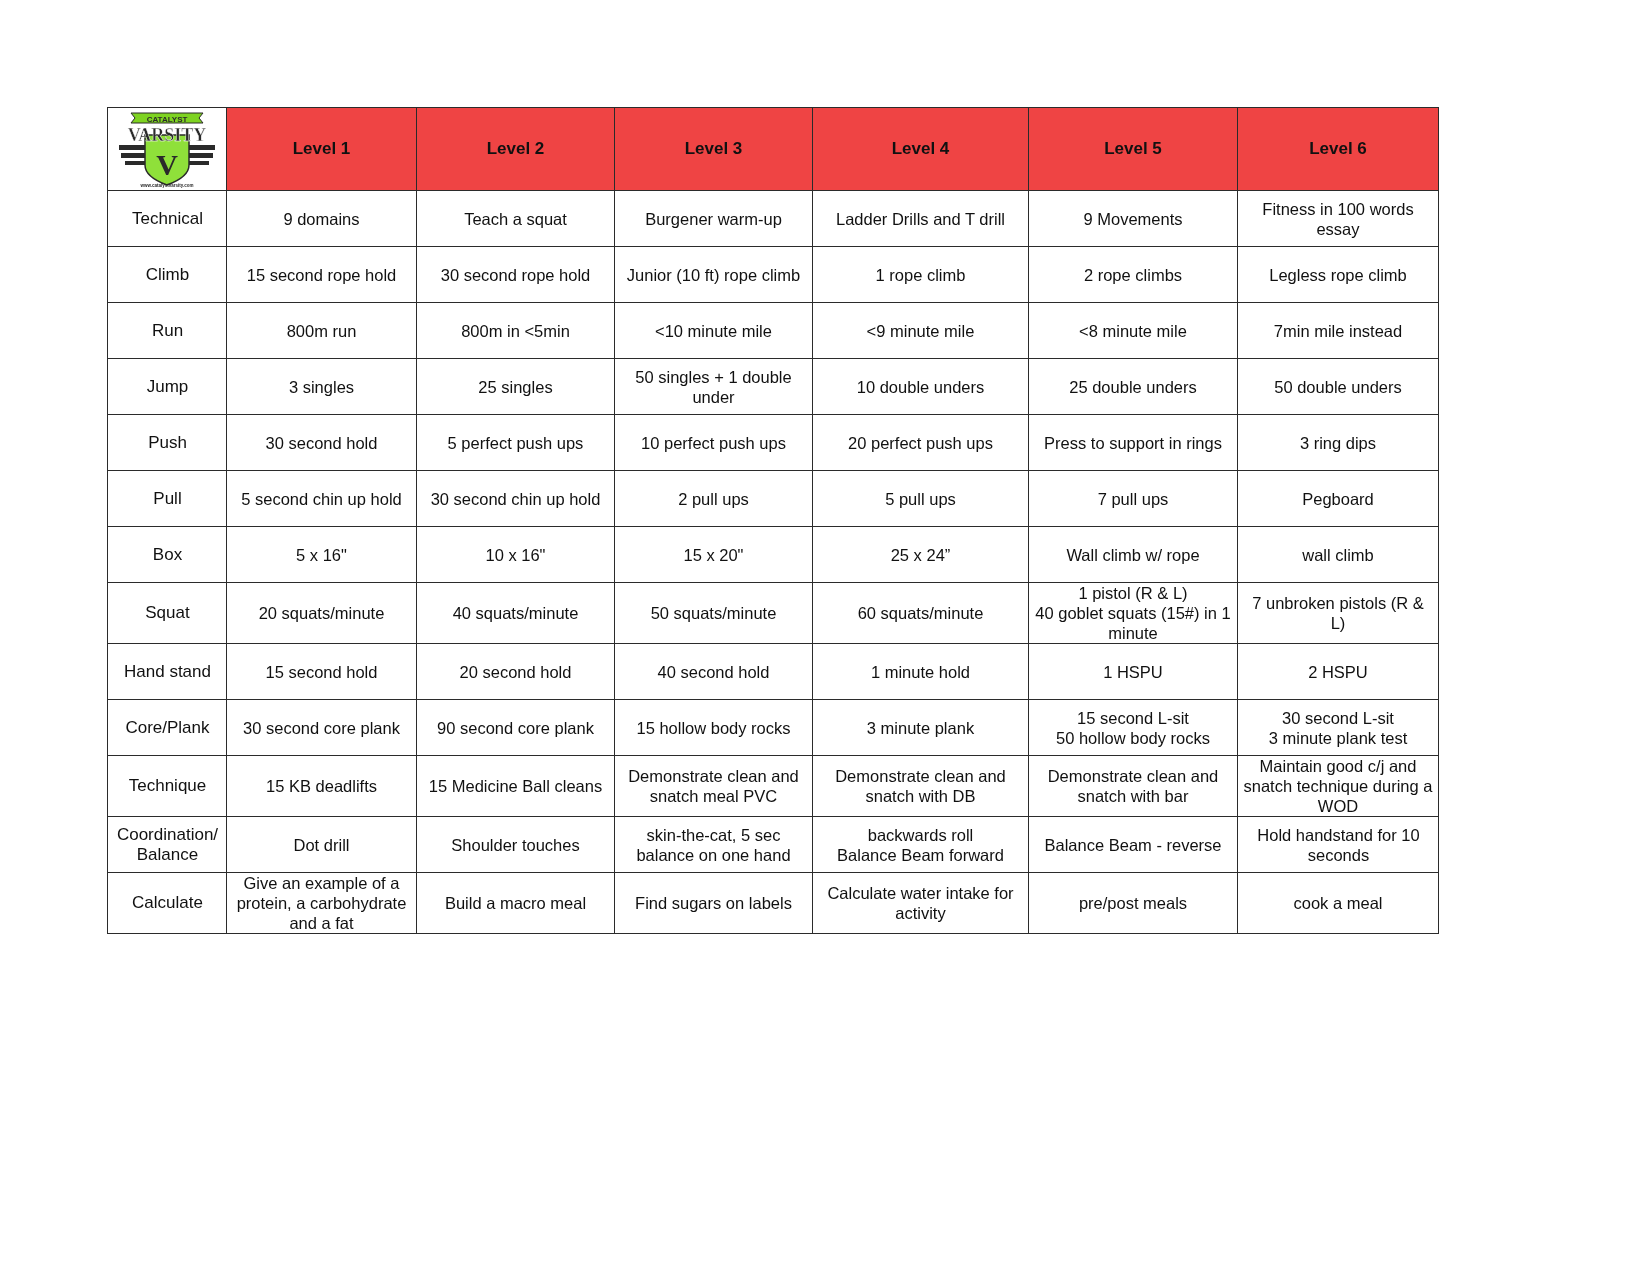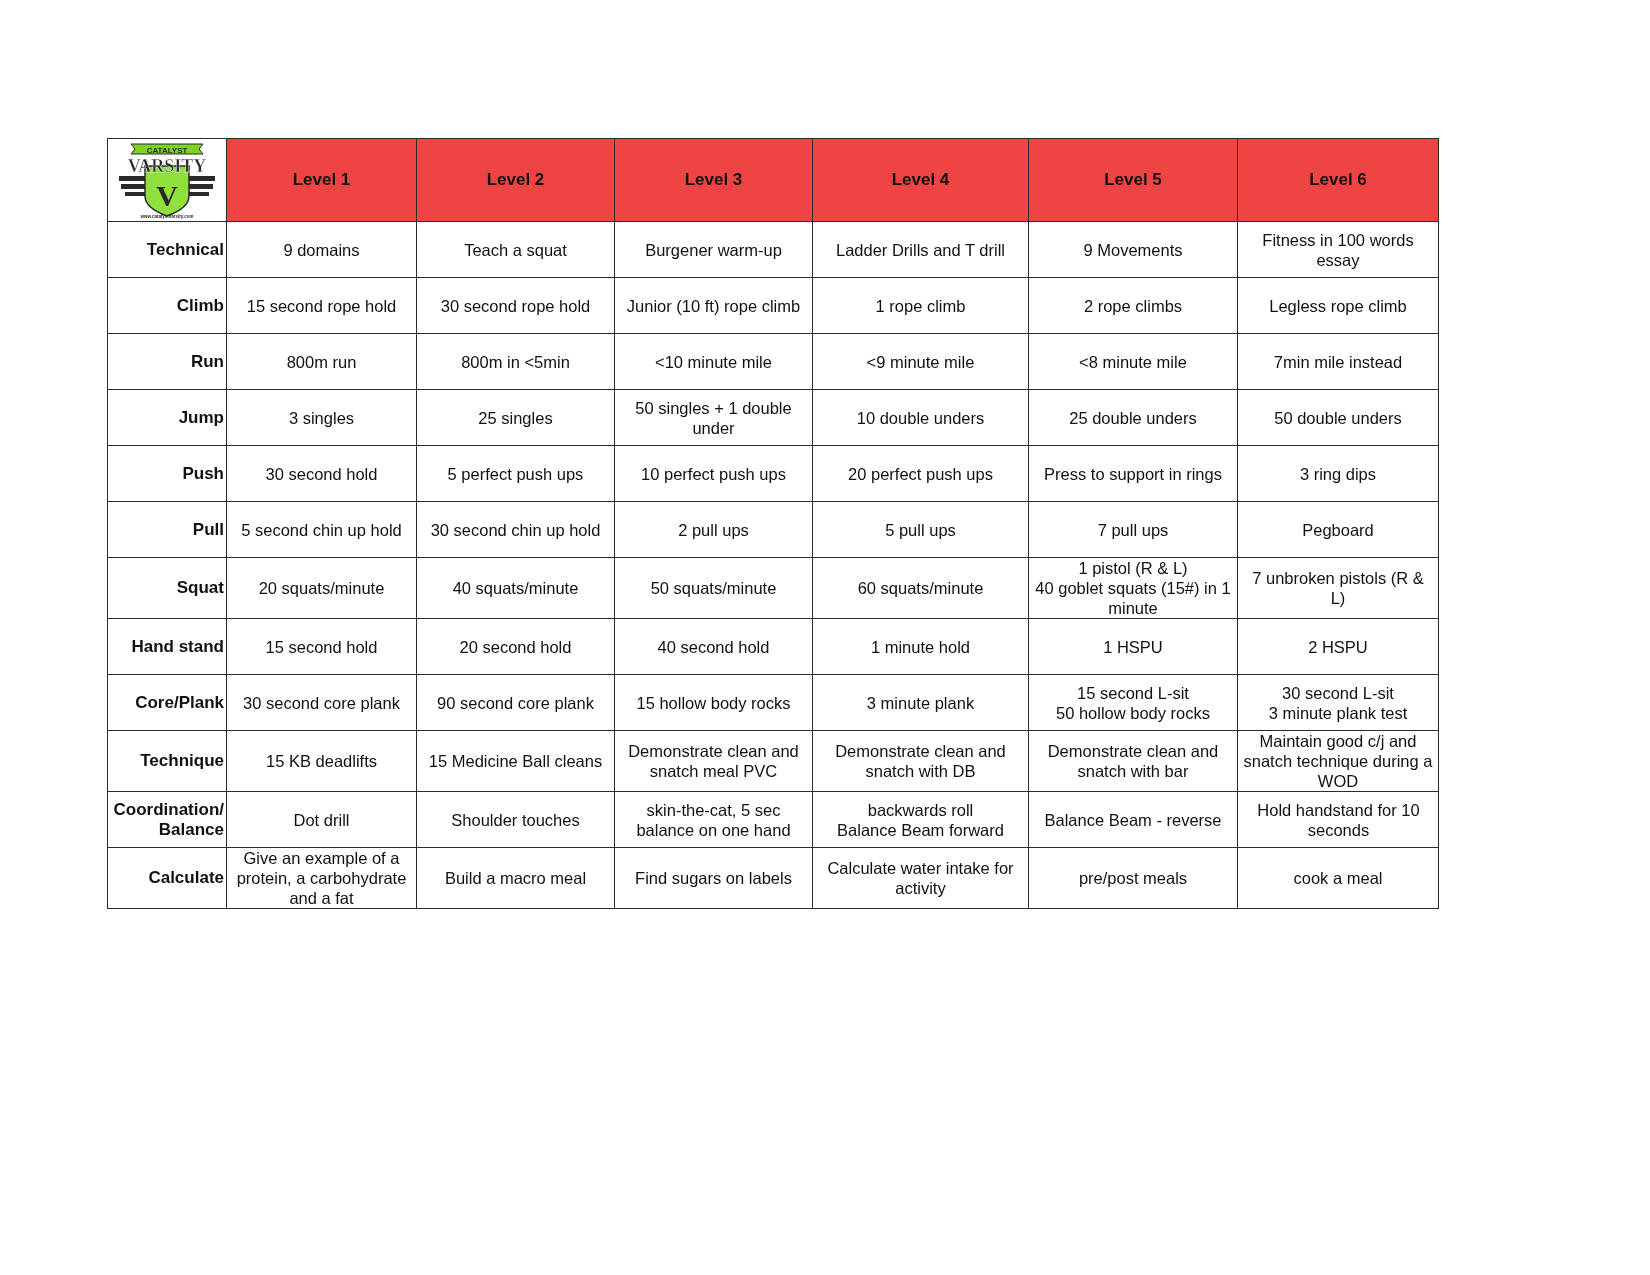--- a/index.html
+++ b/index.html
@@ -1,23 +1,23 @@
 <!DOCTYPE html>
 <html><head>
   <meta charset="utf-8">
   <style>
     html, body { margin: 0; padding: 0; background: #ffffff; }
     body { width: 1650px; height: 1275px; position: relative; font-family: "Liberation Sans", sans-serif; color: #111; }
     .sheet { position: absolute; left: 107px; top: 107px; }
-    table.grid { border-collapse: collapse; table-layout: fixed; margin-top: 31px; }
+    table.grid { border-collapse: collapse; table-layout: fixed; }
     table.grid td { border: 1.4px solid #2b2b2b; padding: 0 2px; text-align: center; vertical-align: middle; font-size: 16.5px; line-height: 20px; overflow: hidden; }
     table.grid tr.head td { height: 82px; background: #ef4444; font-weight: bold; font-size: 17px; }
     table.grid tr.head td.logo-cell { background: #ffffff; padding: 0; }
     table.grid tr.body td { height: 55px; background: #ffffff; }
-    table.grid td.rowhead { background: #b0d9a0; text-align: right; font-weight: bold; font-size: 17px; padding-left: 3px; }
+    table.grid td.rowhead { background: #b0d9a0; text-align: center; font-weight: normal; font-size: 17px; padding-left: 3px; }
     .col-head { width: 119px; }
     .col1 { width: 190px; } .col2 { width: 198px; } .col3 { width: 198px; }
     .col4 { width: 216px; } .col5 { width: 209px; } .col6 { width: 201px; }
     .cell-line { display: block; }
     .left { text-align: right; padding-left: 3px !important; }
     .logo { width: 118px; height: 82px; display: flex; align-items: center; justify-content: center; }
   </style>
 </head>
 <body>
 
@@ -194,20 +194,43 @@
           </td>
           <td>
             <span class="cell-line">7 pull ups</span>
           </td>
           <td>
             <span class="cell-line">Pegboard</span>
           </td>
         </tr>
         <tr class="body">
           <td class="rowhead">
+            <span class="cell-line">Box</span>
+          </td>
+          <td>
+            <span class="cell-line">5 x 16"</span>
+          </td>
+          <td>
+            <span class="cell-line">10 x 16"</span>
+          </td>
+          <td>
+            <span class="cell-line">15 x 20"</span>
+          </td>
+          <td>
+            <span class="cell-line">25 x 24”</span>
+          </td>
+          <td>
+            <span class="cell-line">Wall climb w/ rope</span>
+          </td>
+          <td>
+            <span class="cell-line">wall climb</span>
+          </td>
+        </tr>
+        <tr class="body">
+          <td class="rowhead">
             <span class="cell-line">Squat</span>
           </td>
           <td>
             <span class="cell-line">20 squats/minute</span>
           </td>
           <td>
             <span class="cell-line">40 squats/minute</span>
           </td>
           <td>
             <span class="cell-line">50 squats/minute</span>

